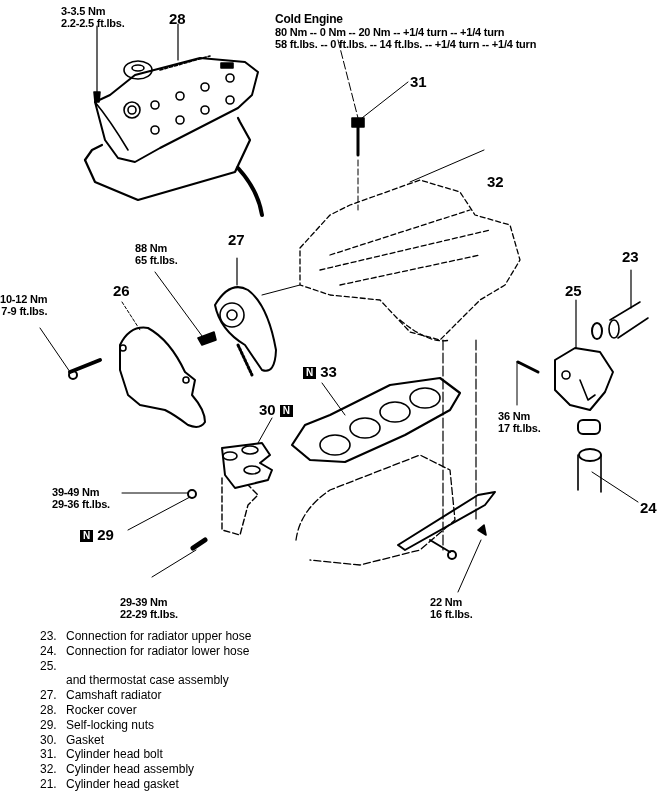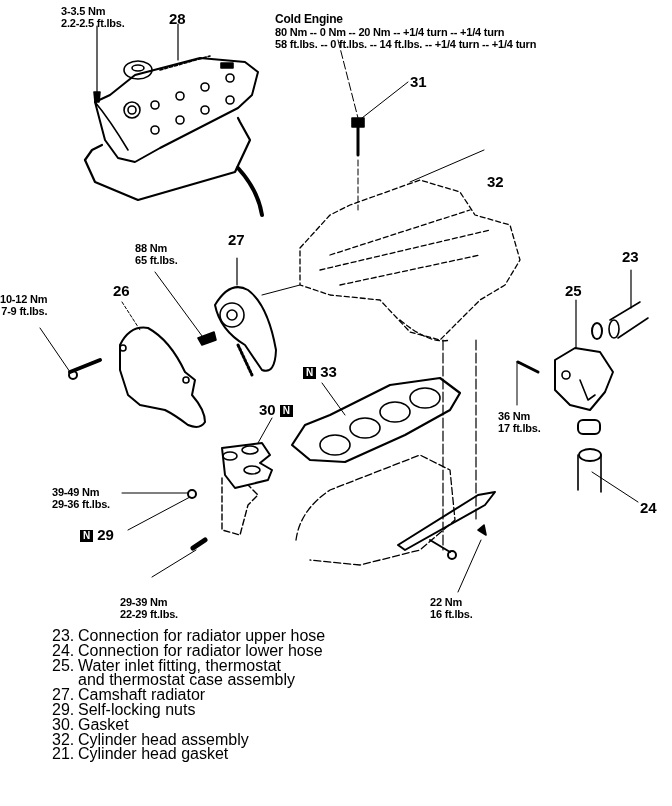--- a/index.html
+++ b/index.html
@@ -4,21 +4,21 @@
 <style>
   html, body { margin: 0; padding: 0; background: #ffffff; }
   body { width: 672px; height: 806px; position: relative; overflow: hidden;
          font-family: "Liberation Sans", sans-serif; color: #000; }
   .lbl { position: absolute; font-weight: bold; font-size: 11px; line-height: 12px; white-space: nowrap; letter-spacing: -0.2px; }
   .num { position: absolute; font-weight: bold; font-size: 15px; line-height: 15px; white-space: nowrap; }
   .nbadge { display: inline-block; background: #000; color: #fff; font-size: 10px; line-height: 12px;
             width: 13px; text-align: center; font-weight: bold; vertical-align: 1px; }
   .title { font-size: 12px; line-height: 14px; margin-top: 12px; }
   svg#art { position: absolute; left: 0; top: 0; }
-  .legend { position: absolute; left: 52px; top: 629px; font-size: 16px; line-height: 14.8px; }
+  .legend { position: absolute; left: 40px; top: 629px; font-size: 12px; line-height: 14.8px; }
   .legend .row { display: flex; }
   .legend .n { width: 26px; }
   .legend .cont { padding-left: 26px; }
 </style>
 </head>
 <body>
 
 <svg id="art" width="672" height="806" viewBox="0 0 672 806" fill="none" stroke="#000" stroke-width="1.6" stroke-linecap="round" stroke-linejoin="round">
 
   <g>
@@ -213,36 +213,43 @@
     <div class="row">
       <span class="n">23.</span>
       <span>Connection for radiator upper hose</span>
     </div>
     <div class="row">
       <span class="n">24.</span>
       <span>Connection for radiator lower hose</span>
     </div>
     <div class="row">
       <span class="n">25.</span>
-      <span>Water inlet fitting, thermostat</span>
     </div>
     <div class="cont">and thermostat case assembly</div>
     <div class="row">
       <span class="n">27.</span>
       <span>Camshaft radiator</span>
     </div>
     <div class="row">
+      <span class="n">28.</span>
+      <span>Rocker cover</span>
+    </div>
+    <div class="row">
       <span class="n">29.</span>
       <span>Self-locking nuts</span>
     </div>
     <div class="row">
       <span class="n">30.</span>
       <span>Gasket</span>
     </div>
     <div class="row">
+      <span class="n">31.</span>
+      <span>Cylinder head bolt</span>
+    </div>
+    <div class="row">
       <span class="n">32.</span>
       <span>Cylinder head assembly</span>
     </div>
     <div class="row">
       <span class="n">21.</span>
       <span>Cylinder head gasket</span>
     </div>
   </div>
 
 </body></html>

